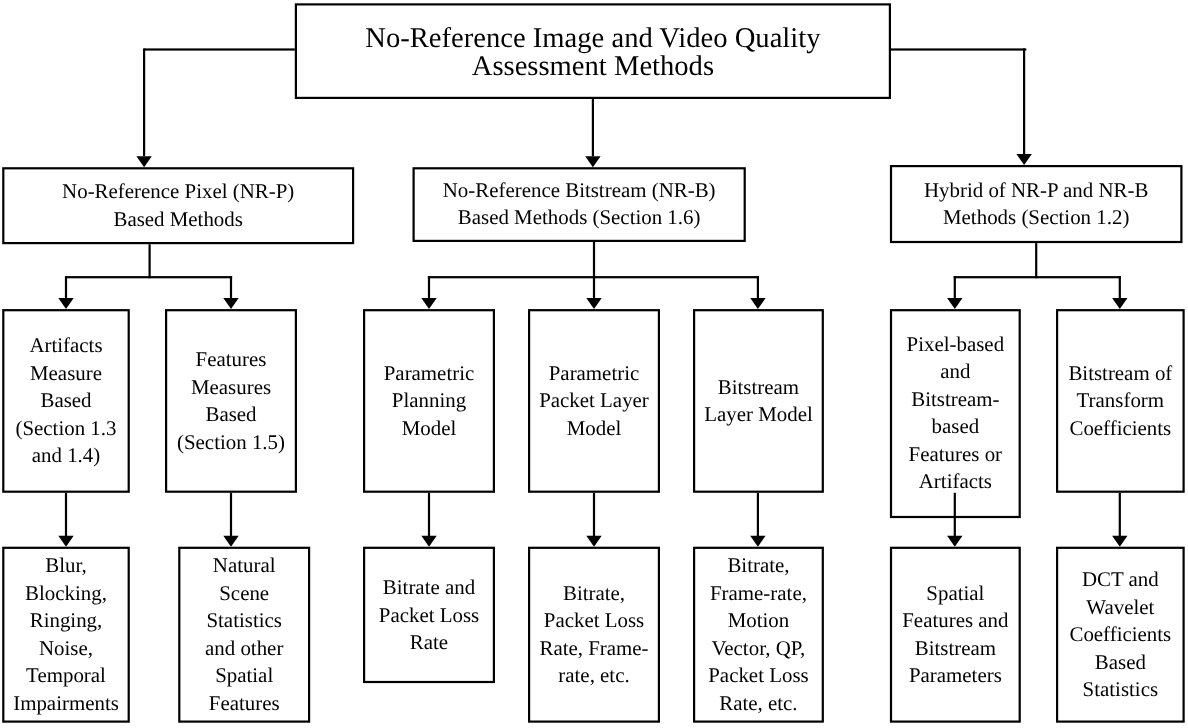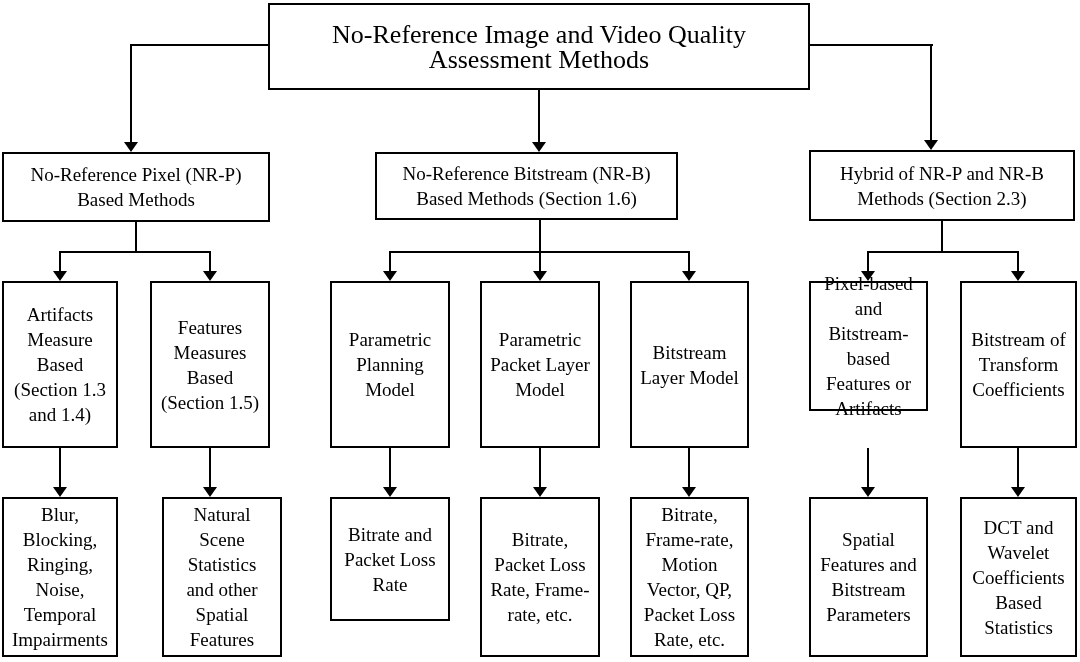--- a/index.html
+++ b/index.html
@@ -38,45 +38,45 @@
     border-top: 10px solid #000000;
   }
 </style>
 </head>
 <body>
 
 <div class="canvas">
 
   <div class="node title" style="left:268px; top:3px; width:542px; height:87px;">No-Reference Image and Video Quality Assessment Methods</div>
 
-  <div class="node" style="left:2px; top:152px; width:268px; height:70px;">No-Reference Pixel (NR-P)
+  <div class="node" style="left:2px; top:152px; width:320px; height:70px;">No-Reference Pixel (NR-P)
 Based Methods</div>
   <div class="node" style="left:375px; top:152px; width:303px; height:68px;">No-Reference Bitstream (NR-B)
 Based Methods (Section 1.6)</div>
   <div class="node" style="left:809px; top:150px; width:266px; height:71px;">Hybrid of NR-P and NR-B
-Methods (Section 2.3)</div>
+Methods (Section 1.2)</div>
 
   <div class="node" style="left:2px; top:281px; width:116px; height:167px;">Artifacts
 Measure
 Based
 (Section 1.3
 and 1.4)</div>
   <div class="node" style="left:150px; top:281px; width:120px; height:167px;">Features
 Measures
 Based
 (Section 1.5)</div>
   <div class="node" style="left:330px; top:281px; width:120px; height:167px;">Parametric
 Planning
 Model</div>
   <div class="node" style="left:480px; top:281px; width:120px; height:167px;">Parametric
 Packet Layer
 Model</div>
   <div class="node" style="left:630px; top:281px; width:119px; height:167px;">Bitstream
 Layer Model</div>
-  <div class="node" style="left:809px; top:281px; width:119px; height:130px;">Pixel-based
+  <div class="node" style="left:809px; top:281px; width:119px; height:190px;">Pixel-based
 and
 Bitstream-
 based
 Features or
 Artifacts</div>
   <div class="node" style="left:960px; top:281px; width:117px; height:167px;">Bitstream of
 Transform
 Coefficients</div>
 
   <div class="node" style="left:2px; top:497px; width:116px; height:160px;">Blur,

